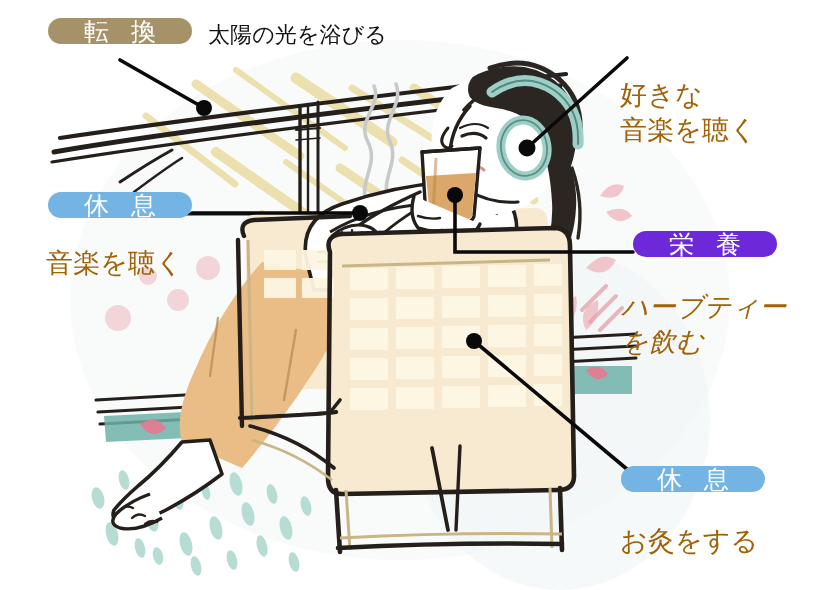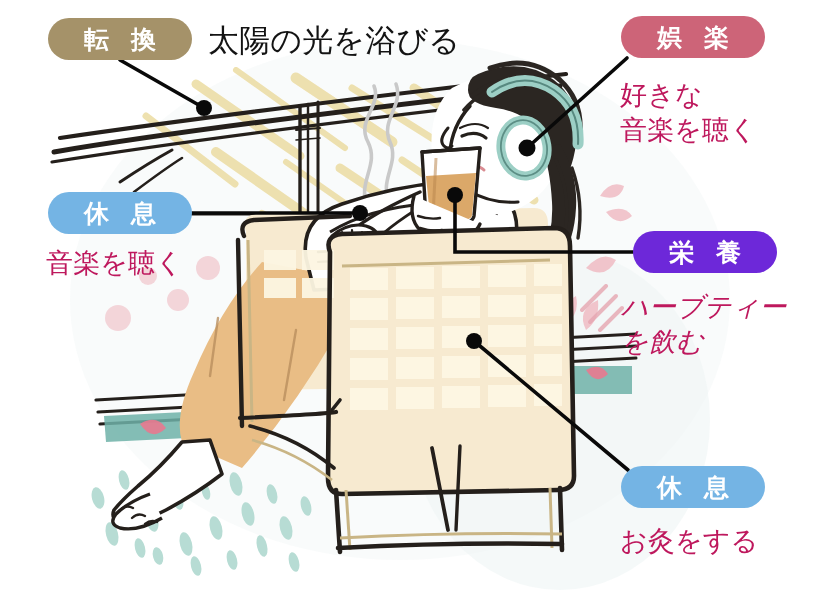--- a/index.html
+++ b/index.html
@@ -12,34 +12,34 @@
     width:820px;height:590px;
     background:#ffffff;
     overflow:hidden;
   }
   .art{position:absolute;left:0;top:0;width:820px;height:590px;}
 
   
   .badge{
     position:absolute;
     display:flex;align-items:center;justify-content:center;
-    height:42px;
+    height:26px;
     border-radius:21px;
     color:#ffffff;
     font-size:25px;
-    font-weight:bold;
+    font-weight:normal;
     letter-spacing:.30em;
     text-indent:.30em;
     white-space:nowrap;
     z-index:40;
   }
   
   .caption{
     position:absolute;
-    color:#be185d;
+    color:#a16207;
     font-size:27px;
     font-weight:500;
     line-height:1.28;
     white-space:pre-line;
     letter-spacing:.005em;
     z-index:40;
   }
   .headline{
     position:absolute;
     color:#131313;
@@ -327,25 +327,24 @@
     </g>
     <g fill="#090909">
       <circle cx="204" cy="108" r="8"></circle>
       <circle cx="527" cy="148" r="8.5"></circle>
       <circle cx="360" cy="213" r="8"></circle>
       <circle cx="455" cy="195" r="8"></circle>
       <circle cx="474" cy="341" r="8"></circle>
     </g>
   </svg>
 
-  <div class="headline" style="left: 208px; top: 20px; font-size: 31px; color: rgb(19, 19, 19);">太陽の光を浴びる</div>
+  <div class="headline" style="left: 208px; top: 20px; font-size: 22px; color: rgb(19, 19, 19);">太陽の光を浴びる</div>
 
   <div class="badge" style="left: 48px; top: 18px; width: 144px; background: rgb(165, 146, 105);">転 換</div>
 
-  <div class="badge" style="left: 621px; top: 16px; width: 144px; background: rgb(205, 100, 120);">娯 楽</div>
   <div class="caption" style="left: 620px; top: 78px;">好きな
 音楽を聴く</div>
 
   <div class="badge" style="left: 48px; top: 192px; width: 144px; background: rgb(116, 180, 228);">休 息</div>
   <div class="caption" style="left: 46px; top: 246px;">音楽を聴く</div>
 
   <div class="badge" style="left: 633px; top: 231px; width: 144px; background: #6d28d9;">栄 養</div>
   <div class="caption" style="left: 621px; top: 290px; font-style: italic;">ハーブティー
 を飲む</div>
 

